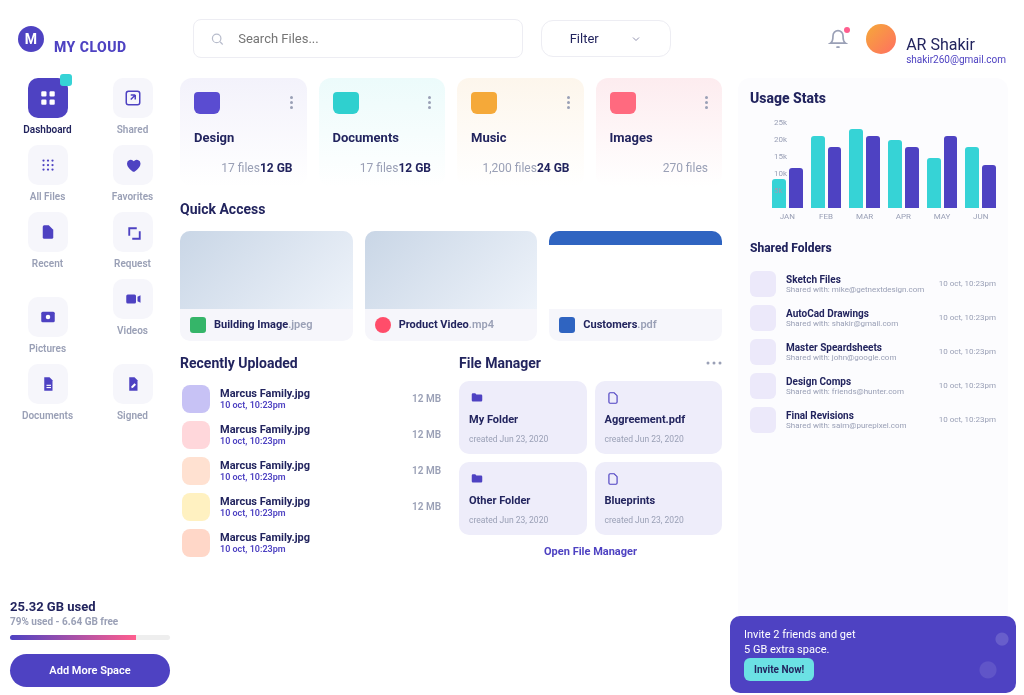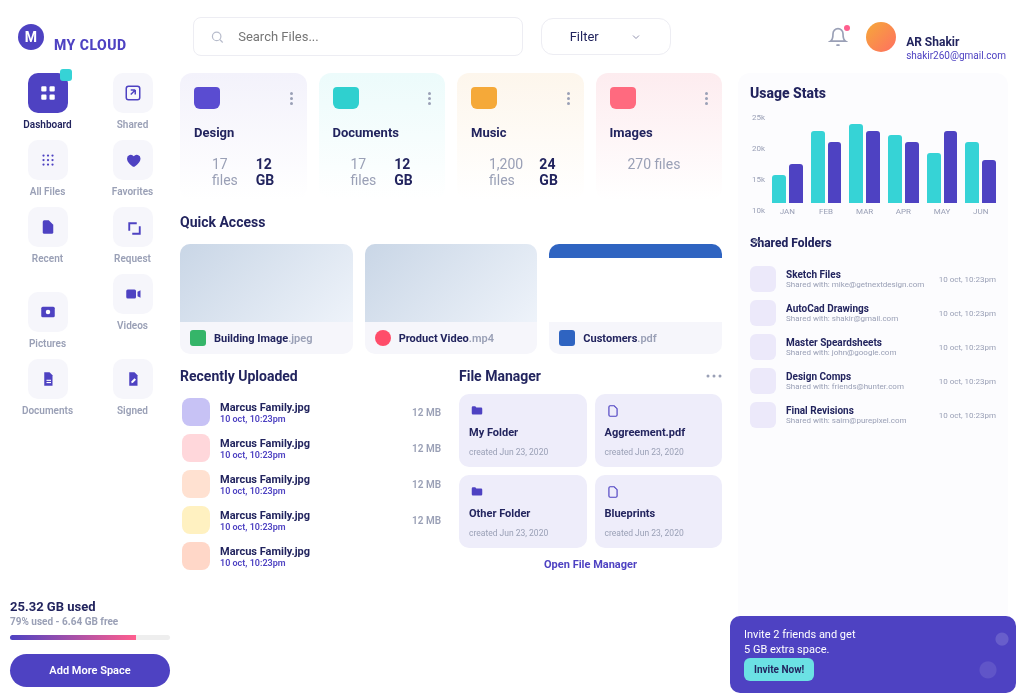--- a/index.html
+++ b/index.html
@@ -33,21 +33,21 @@
   flex:0 0 130px;display:flex;align-items:center;justify-content:space-between;
   border:1px solid #ededf3;border-radius:12px;padding:10px 28px;font-size:13px;color:var(--text-dark);background:#fff;
 }
 .filter svg{width:12px;height:12px;opacity:.5}
 .top-spacer{flex:1}
 .bell{width:20px;height:20px;color:var(--grey-muted);position:relative;}
 .bell .dot{position:absolute;top:-2px;right:-2px;width:6px;height:6px;border-radius:50%;background:var(--pink);}
 .user{display:flex;align-items:center;gap:10px;}
 .avatar{width:30px;height:30px;border-radius:50%;background:linear-gradient(135deg,#f5a939,#ff6f61);}
 .user-meta{display:flex;flex-direction:column;line-height:1.15;}
-.user-name{font-weight:700;font-size:12px;color:var(--text-dark);margin-top:24px;}
+.user-name{font-weight:400;font-size:16px;color:var(--text-dark);margin-top:24px;}
 .user-email{font-size:10px;color:var(--purple);}
 
 
 .wrap{flex:1;display:flex;gap:10px;padding:0 16px 8px 10px;}
 .side{width:160px;display:flex;flex-direction:column;}
 .nav-grid{display:grid;grid-template-columns:1fr 1fr;gap:10px 10px;}
 .nav-tile{display:flex;flex-direction:column;align-items:center;gap:6px;cursor:pointer;}
 .nav-box{width:40px;height:40px;border-radius:10px;background:var(--grey-bg);display:flex;align-items:center;justify-content:center;color:var(--purple);}
 .nav-tile.active .nav-box{background:var(--purple);color:#fff;position:relative;}
 .nav-tile.active .nav-box::after{content:"";position:absolute;top:-4px;right:-4px;width:12px;height:12px;background:var(--cyan);border-radius:3px;}
@@ -69,21 +69,21 @@
 .folder-card{flex:1;border-radius:12px;padding:14px 14px 12px;display:flex;flex-direction:column;gap:16px;cursor:pointer;position:relative;}
 .fc-purple{background:linear-gradient(180deg,#f3f2fb,#ffffff);}
 .fc-cyan{background:linear-gradient(180deg,#ecfbfb,#ffffff);}
 .fc-orange{background:linear-gradient(180deg,#fdf6ec,#ffffff);}
 .fc-pink{background:linear-gradient(180deg,#fdecef,#ffffff);}
 .folder-top{display:flex;justify-content:space-between;align-items:center;}
 .folder-icon{width:26px;height:22px;border-radius:4px 4px 6px 6px;}
 .more-dots{display:flex;flex-direction:column;gap:2px;}
 .more-dots span{width:3px;height:3px;border-radius:50%;background:var(--grey-muted);}
 .folder-name{font-weight:700;font-size:13px;color:var(--text-dark);}
-.folder-meta{display:flex;justify-content:flex-start;font-size:14px;color:var(--grey-muted);margin-left:18px;}
+.folder-meta{display:flex;justify-content:flex-end;font-size:12px;color:var(--grey-muted);}
 .folder-meta .sz{font-weight:700;color:var(--text-dark);}
 
 .sec-title{font-weight:700;font-size:14px;color:var(--text-dark);}
 
 
 .quick{display:flex;gap:12px;}
 .qa-card{flex:1;border-radius:10px;overflow:hidden;background:var(--grey-bg);display:flex;flex-direction:column;cursor:pointer;}
 .qa-thumb{height:78px;background:linear-gradient(135deg,#c9d6e6,#eef3fa);}
 .qa-thumb.spreadsheet{background:linear-gradient(#2f64c1 18%,#fff 18%);}
 .qa-bar{display:flex;align-items:center;gap:8px;padding:8px 10px;}
@@ -105,21 +105,21 @@
 .fm-grid{display:grid;grid-template-columns:1fr 1fr;gap:8px;}
 .fm-card{background:var(--purple-light);border-radius:10px;padding:10px;display:flex;flex-direction:column;gap:8px;cursor:pointer;}
 .fm-ico{width:16px;height:14px;color:var(--purple);}
 .fm-name{font-size:11px;font-weight:700;color:var(--text-dark);}
 .fm-date{font-size:8.5px;color:var(--grey-muted);}
 .open-fm{text-align:center;color:var(--purple);font-size:11px;font-weight:700;cursor:pointer;}
 
 
 .usage-title{font-weight:800;font-size:14px;}
 .chart-area{display:flex;flex-direction:column;gap:4px;}
-.chart-y{position:absolute;left:2px;display:flex;flex-direction:column;gap:22px;font-size:8px;color:var(--grey-muted)}
+.chart-y{position:absolute;left:24px;display:flex;flex-direction:column;gap:8px;font-size:8px;color:var(--grey-muted)}
 .chart{display:flex;align-items:flex-end;gap:8px;height:90px;padding-left:22px;}
 .chart-col{flex:1;display:flex;gap:3px;align-items:flex-end;height:100%;}
 .bar{flex:1;border-radius:3px 3px 0 0;}
 .bar.a{background:var(--cyan);}
 .bar.b{background:var(--purple);}
 .chart-x{display:flex;gap:8px;padding-left:22px;}
 .chart-x span{flex:1;text-align:center;font-size:8px;color:var(--grey-muted);}
 
 .shared-title{font-weight:800;font-size:12px;margin-top:8px;}
 .shared-item{display:flex;align-items:center;gap:10px;padding:4px 0;cursor:pointer;}

